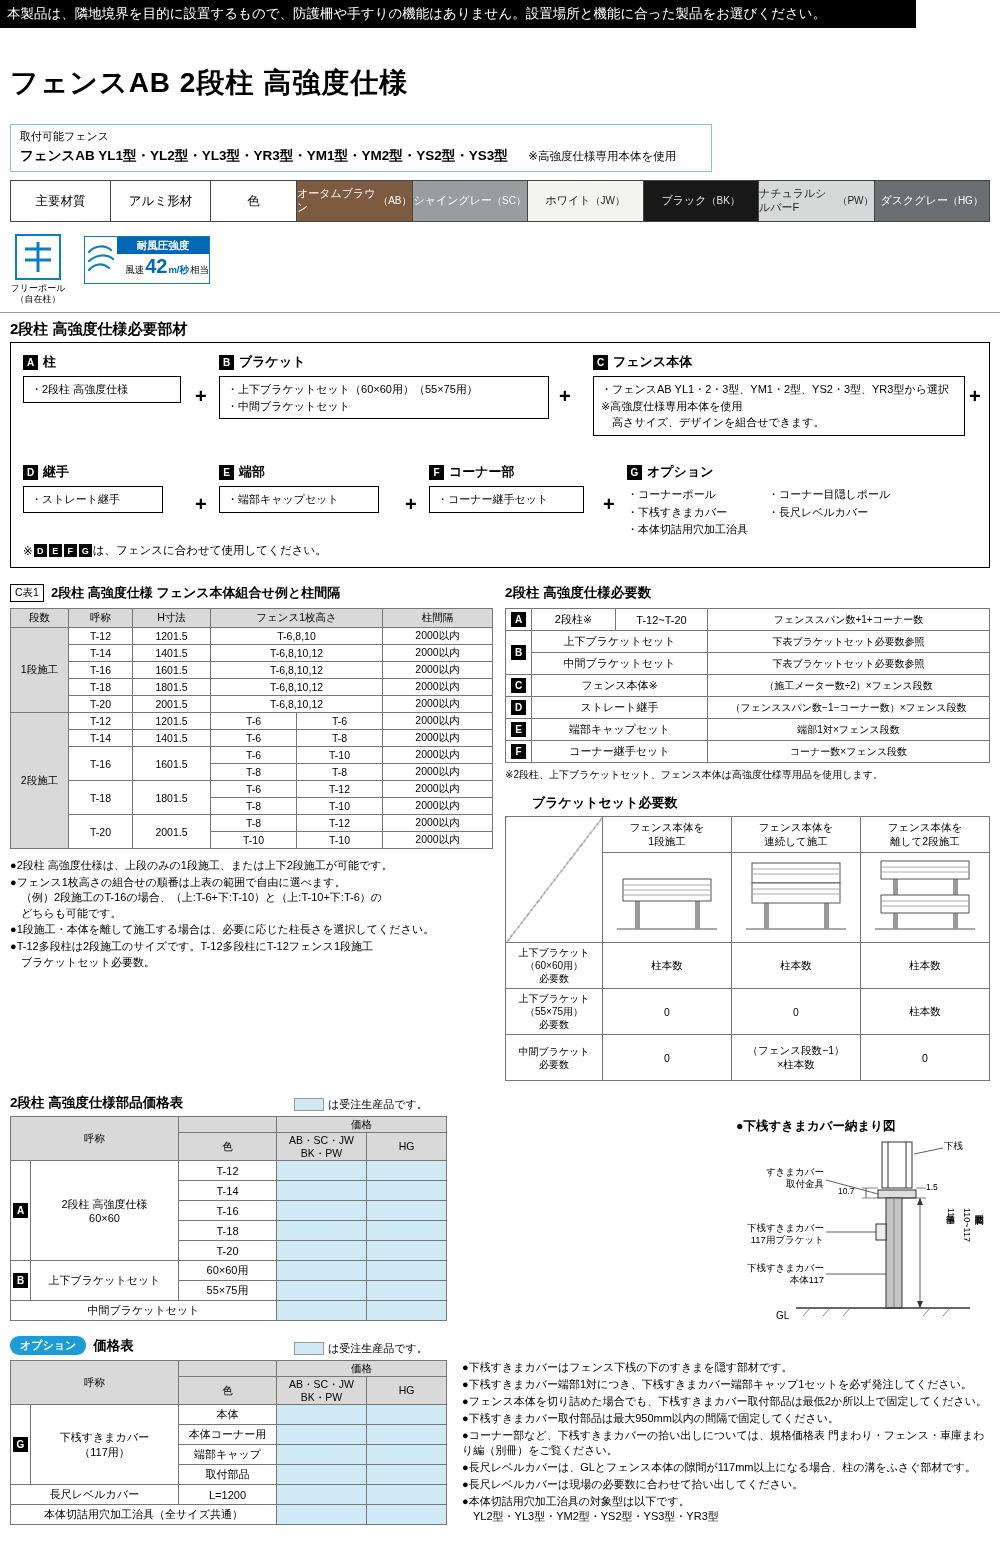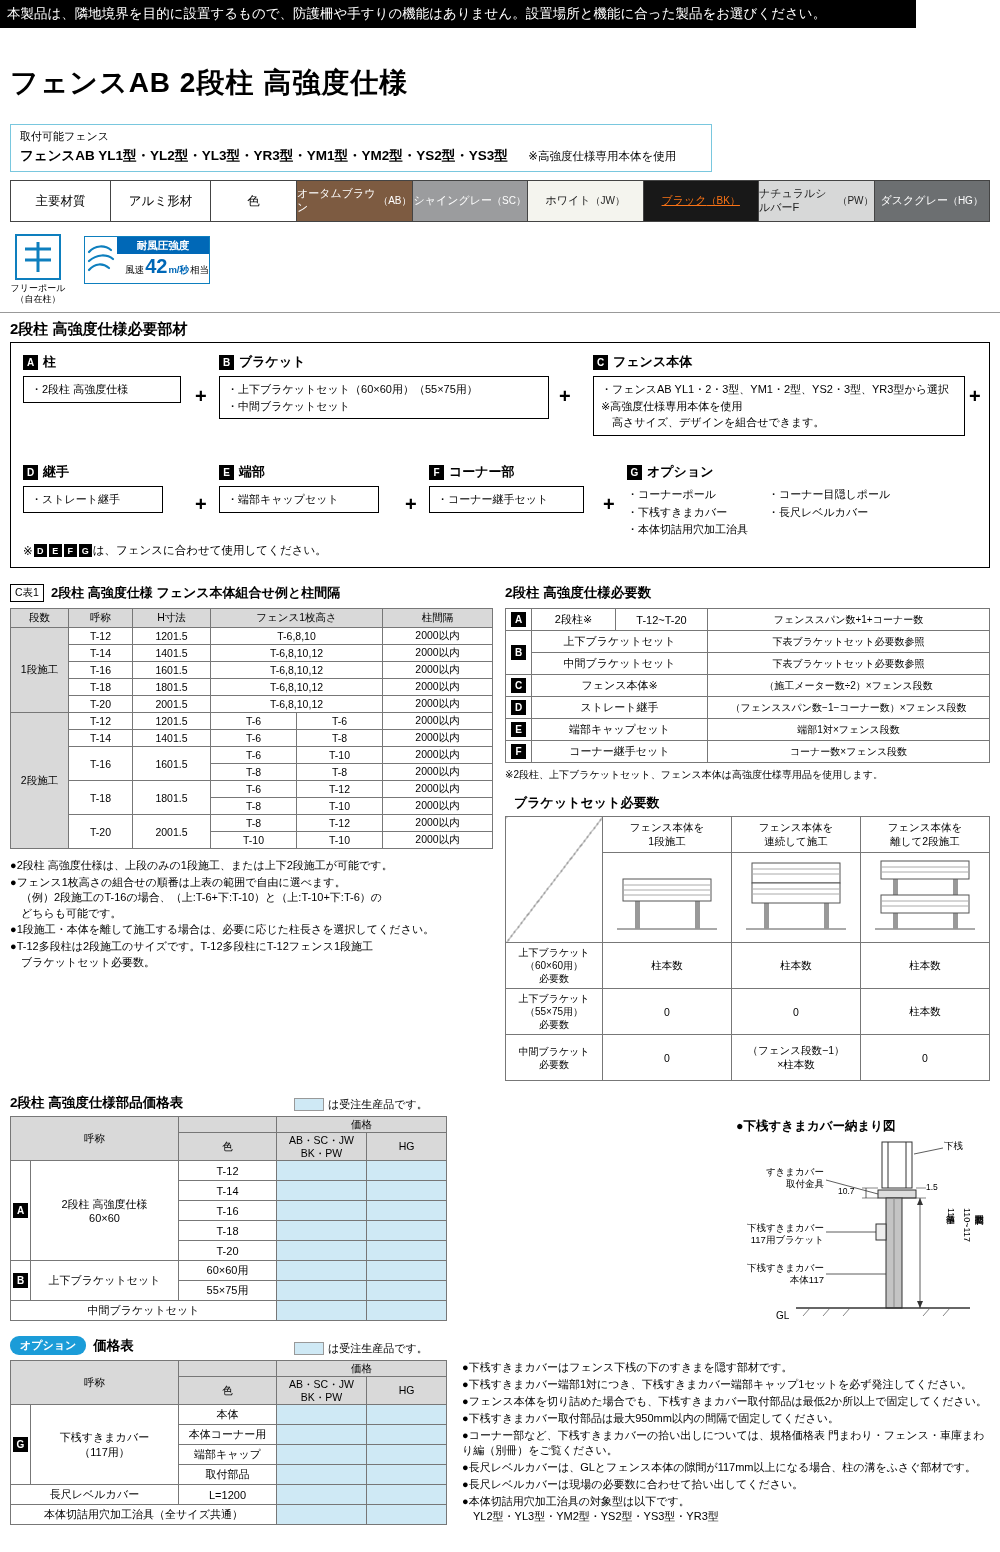--- a/index.html
+++ b/index.html
@@ -60,21 +60,21 @@
   .ctable th { background:#d9d9d9; font-size:10.5px; font-weight:normal; height:19px; }
   .ctable td { font-size:10.5px; height:17px; padding:0 2px; }
   .grp { background:#d9d9d9; }
 
   .req-title { position:absolute; top:584px; left:505px; font-size:13.5px; font-weight:bold; }
   .rtable { position:absolute; top:608px; left:505px; width:485px; table-layout:fixed; }
   .rtable td { font-size:11px; height:22px; padding:0 2px; }
   .rtable td.fm { font-size:10px; }
   .req-note { position:absolute; top:768px; left:505px; font-size:10px; }
 
-  .bk-title { position:absolute; top:794px; left:514px; font-size:13px; font-weight:bold; }
+  .bk-title { position:absolute; top:794px; left:532px; font-size:13px; font-weight:bold; }
   .btable { position:absolute; top:816px; left:505px; width:485px; table-layout:fixed; }
   .btable td { font-size:10.5px; padding:1px 2px; }
   .btable tr.bh td { height:36px; font-size:10.5px; }
   .btable tr.ill td { height:90px; }
   .btable td.lbl { font-size:10px; line-height:1.3; height:46px; }
   .diag { background:linear-gradient(to bottom right, #fff calc(50% - 0.5px), #888 calc(50% - 0.5px), #888 calc(50% + 0.5px), #fff calc(50% + 0.5px)); }
 
   .notes-left { position:absolute; top:858px; left:10px; width:488px; font-size:11px; line-height:1.42; }
   .note-l { margin-bottom:1px; }
 
@@ -127,21 +127,21 @@
       <div class="ccode">（AB）</div>
     </div>
     <div class="ccell" style="background: rgb(155, 156, 158); color: rgb(255, 255, 255);">
       <div class="cname">シャイングレー</div>
       <div class="ccode">（SC）</div>
     </div>
     <div class="ccell" style="background: rgb(244, 244, 238); color: rgb(34, 34, 34);">
       <div class="cname">ホワイト</div>
       <div class="ccode">（JW）</div>
     </div>
-    <div class="ccell" style="background: rgb(24, 24, 24); color: #f97316; text-decoration: underline;">
+    <div class="ccell" style="background: rgb(24, 24, 24); color: #e5e5e5;">
       <div class="cname">ブラック</div>
       <div class="ccode">（BK）</div>
     </div>
     <div class="ccell" style="background: rgb(215, 216, 216); color: rgb(34, 34, 34);">
       <div class="cname">ナチュラルシルバーF</div>
       <div class="ccode">（PW）</div>
     </div>
     <div class="ccell" style="background: rgb(108, 111, 113); color: rgb(255, 255, 255);">
       <div class="cname">ダスクグレー</div>
       <div class="ccode">（HG）</div>

